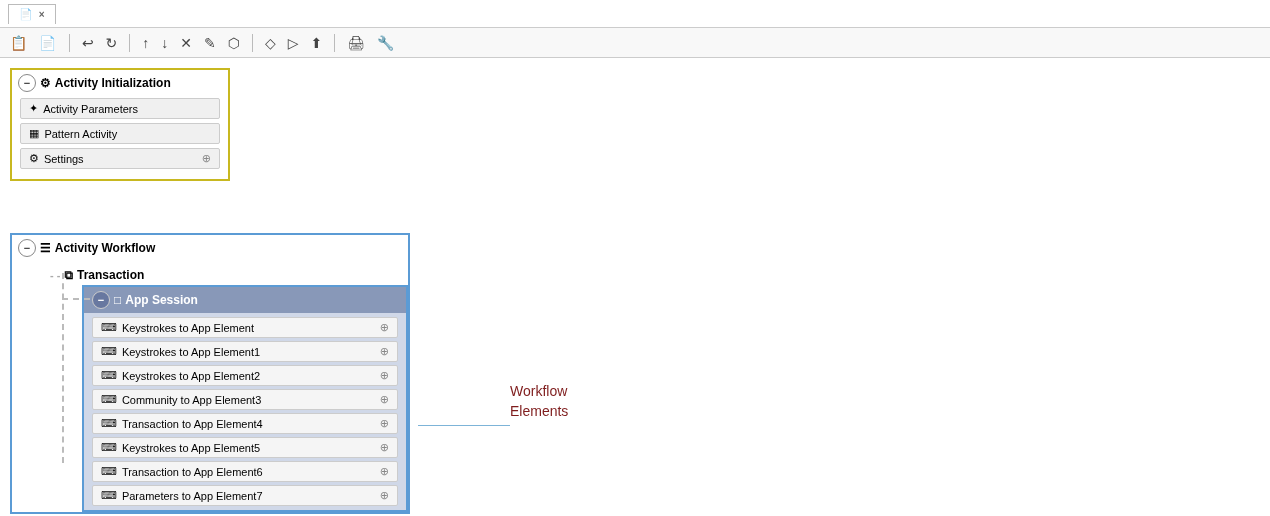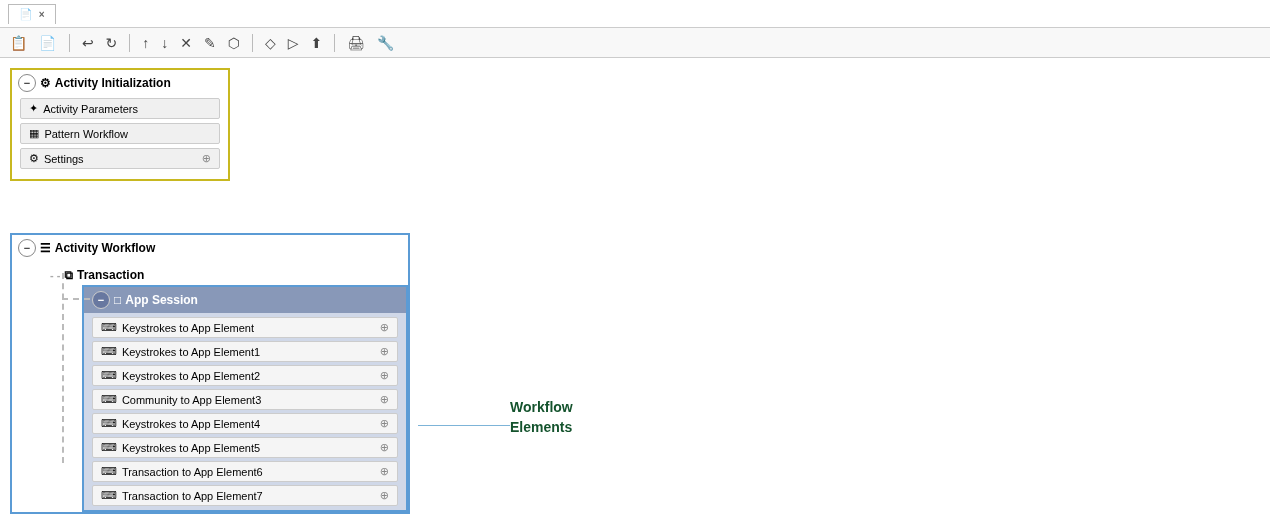--- a/index.html
+++ b/index.html
@@ -212,25 +212,25 @@
     
     .left-collapse {
       position: absolute;
       left: 48px;
       top: 340px;
     }
 
     
     .wf-elements-label {
       position: absolute;
-      top: 340px;
+      top: 324px;
       left: 510px;
-      font-weight: 700;
+      font-weight: 400;
       font-size: 14px;
-      color: #14532d;
+      color: #7f1d1d;
       line-height: 1.4;
     }
   </style>
 </head>
 <body>
 
 <div class="title-bar">
   <div class="tab active">
     <span>📄</span>
     <span class="tab-close">×</span>
@@ -266,21 +266,21 @@
       <span>⚙</span>
       <span>Activity Initialization</span>
     </div>
     <div class="wf-init-items">
       <button class="wf-item-btn">
         <span>✦</span>
         <span>Activity Parameters</span>
       </button>
       <button class="wf-item-btn">
         <span>▦</span>
-        <span>Pattern Workflow</span>
+        <span>Pattern Activity</span>
       </button>
       <button class="wf-item-btn">
         <span>⚙</span>
         <span>Settings</span>
         <span class="pin-icon">⊕</span>
       </button>
     </div>
   </div>
 
   <div class="wf-activity-box">
@@ -320,36 +320,36 @@
             <span>Keystrokes to App Element2</span>
             <span class="pin-icon">⊕</span>
           </button>
           <button class="keystroke-item">
             <span>⌨</span>
             <span>Community to App Element3</span>
             <span class="pin-icon">⊕</span>
           </button>
           <button class="keystroke-item">
             <span>⌨</span>
-            <span>Keystrokes to App Element4</span>
+            <span>Transaction to App Element4</span>
             <span class="pin-icon">⊕</span>
           </button>
           <button class="keystroke-item">
             <span>⌨</span>
             <span>Keystrokes to App Element5</span>
             <span class="pin-icon">⊕</span>
           </button>
           <button class="keystroke-item">
             <span>⌨</span>
             <span>Transaction to App Element6</span>
             <span class="pin-icon">⊕</span>
           </button>
           <button class="keystroke-item">
             <span>⌨</span>
-            <span>Transaction to App Element7</span>
+            <span>Parameters to App Element7</span>
             <span class="pin-icon">⊕</span>
           </button>
         </div>
       </div>
     </div>
   </div>
 
   <div class="left-collapse">
     
   </div>

